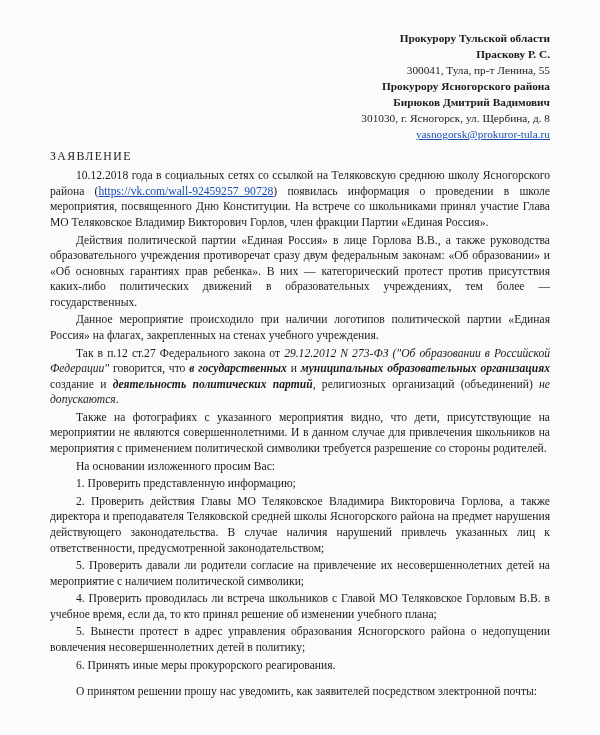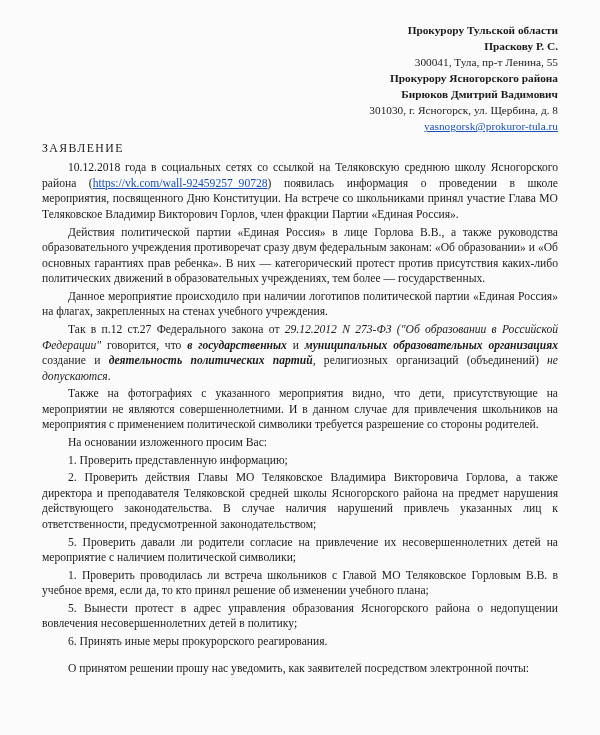--- a/index.html
+++ b/index.html
@@ -11,21 +11,21 @@
     width: 600px;
     height: 735px;
     font-family: "Liberation Serif", serif;
     color: #1b1b1b;
     overflow: hidden;
   }
   .page {
     position: relative;
     width: 600px;
     height: 735px;
-    padding: 8px;
+    padding: 16px;
     box-sizing: border-box;
     background: #fbfbfb;
   }
   .content {
     padding: 14px 34px 0 34px;
   }
   .addressee {
     text-align: right;
     font-size: 11.3px;
     line-height: 1.42;
@@ -98,21 +98,21 @@
       <span>Так в п.12 ст.27 Федерального закона от </span><span class="it">29.12.2012 N 273-ФЗ ("Об образовании в Российской Федерации"</span><span> говорится, что </span><span class="ib">в государственных</span><span> и </span><span class="ib">муниципальных образовательных организациях</span><span> создание и </span><span class="ib">деятельность политических партий</span><span>, религиозных организаций (объединений) </span><span class="it">не допускаются</span><span>.</span>
     </p>
 
     <p class="body-par">Также на фотографиях с указанного мероприятия видно, что дети, присутствующие на мероприятии не являются совершеннолетними. И в данном случае для привлечения школьников на мероприятия с применением политической символики   требуется разрешение со стороны родителей.</p>
 
     <p class="body-par">На основании изложенного просим Вас:</p>
 
     <p class="body-par list-item">1. Проверить представленную информацию;</p>
     <p class="body-par list-item">2. Проверить действия Главы МО Теляковское Владимира Викторовича Горлова, а также директора и преподавателя  Теляковской средней школы Ясногорского района на предмет нарушения действующего законодательства. В случае наличия нарушений привлечь указанных лиц к ответственности, предусмотренной законодательством;</p>
     <p class="body-par list-item">5. Проверить давали ли родители согласие на привлечение их несовершеннолетних детей на мероприятие с наличием политической символики;</p>
-    <p class="body-par list-item">1. Проверить проводилась ли встреча школьников с Главой МО Теляковское Горловым В.В. в учебное время, если да, то кто принял решение об изменении учебного плана;</p>
+    <p class="body-par list-item">4. Проверить проводилась ли встреча школьников с Главой МО Теляковское Горловым В.В. в учебное время, если да, то кто принял решение об изменении учебного плана;</p>
     <p class="body-par list-item">5. Вынести протест в адрес управления образования Ясногорского района о недопущении вовлечения несовершеннолетних детей в политику;</p>
     <p class="body-par list-item">6. Принять иные меры прокурорского реагирования.</p>
 
     <div class="gap"></div>
 
     <p class="body-par">О принятом решении прошу нас уведомить, как заявителей посредством электронной почты:</p>
 
   </div>
 </div>
 

